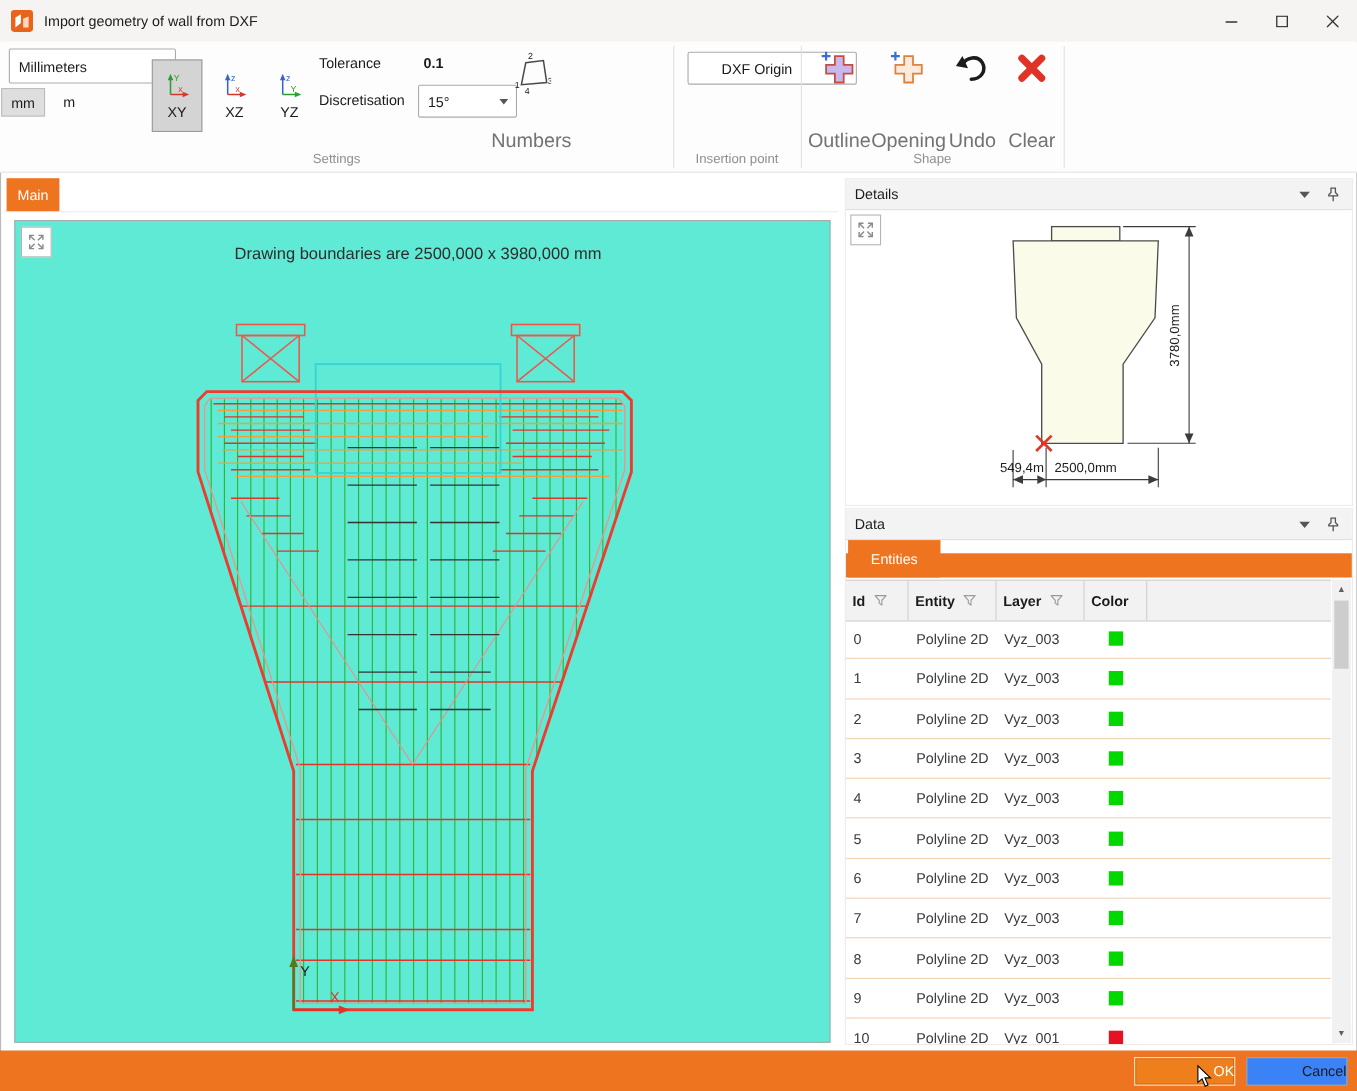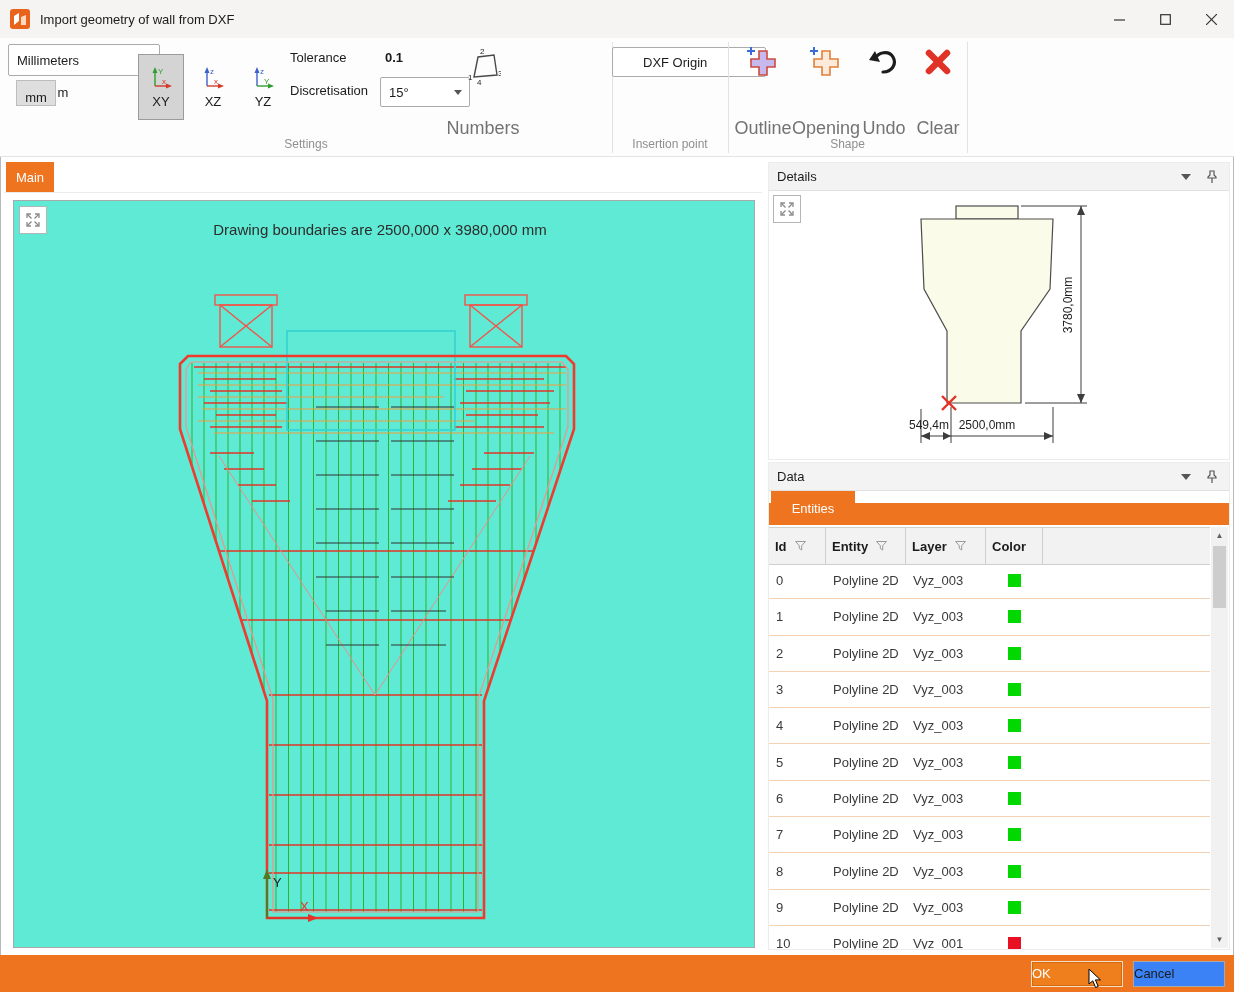--- a/index.html
+++ b/index.html
@@ -72,21 +72,21 @@
   .scrollbar{position:absolute;top:64px;right:1px;width:17px;bottom:1px;background:#f1f1f1;}
   .sb-btn{position:absolute;left:0;width:17px;height:17px;display:flex;align-items:center;justify-content:center;
           font-size:8px;color:#606060;background:#f1f1f1;}
   .sb-up{top:0;}
   .sb-down{bottom:0;}
   .sb-thumb{position:absolute;left:2px;right:2px;top:19px;height:62px;background:#cdcdcd;}
 
   
   .footer{position:absolute;left:0;top:955px;width:100%;height:37px;background:#ee7420;display:flex;
           align-items:center;justify-content:flex-end;gap:10px;padding-right:9px;box-sizing:border-box;}
-  .btn{width:92px;height:26px;display:flex;align-items:center;justify-content:flex-start;font-size:13px;box-sizing:border-box;}
+  .btn{width:92px;height:26px;display:flex;align-items:center;justify-content:flex-end;font-size:13px;box-sizing:border-box;}
   .btn-ok{background:#ef7f1d;border:1px solid #f6ddc3;color:#fff;box-shadow:inset 0 0 0 1px #d1690f;}
   .btn-cancel{background:#3b82f6;border:1px solid #a8a8a8;color:#1b1b1b;}
   .cursor{position:absolute;left:1088px;top:968px;z-index:9;}
 </style>
 </head>
 <body>
 
 <div class="titlebar">
   <div class="app-icon">
     <svg width="14" height="14" viewBox="0 0 14 14" style="position:absolute;left:3px;top:3px;">
@@ -115,21 +115,21 @@
         </svg>
     </div>
   </div>
 </div>
 
 <div class="toolbar">
 
   <div class="combo abs" style="left:8px;top:6px;width:122px;height:30px;">
     <span>Millimeters</span>
   </div>
-  <div class="unit-btn pressed" style="left:16px;top:42px;width:38px;align-items:flex-end;">
+  <div class="unit-btn pressed" style="left:1px;top:42px;width:38px;">
     <span>mm</span>
   </div>
   <div class="unit-btn" style="left:50px;top:42px;width:26px;">
     <span>m</span>
   </div>
 
   <div class="plane-btn selected" style="left:138px;top:16px;">
     <svg width="24" height="26" viewBox="0 0 24 26">
       <line x1="6" y1="21" x2="6" y2="6" stroke="#2e9e2e" stroke-width="1.4"></line>
         <polygon points="6,2 3.5,8 8.5,8" fill="#2e9e2e"></polygon>
@@ -177,21 +177,21 @@
       <text x="3" y="35" font-size="8" fill="#222">1</text>
       <text x="12" y="40" font-size="8" fill="#222">4</text>
       <text x="33" y="31" font-size="8" fill="#222">3</text>
     </svg>
     <span class="lbl">Numbers</span>
   </div>
 
 
   <div class="vsep" style="left:612px;"></div>
 
-  <div class="combo abs" style="left:612px;top:9px;width:102px;height:28px;padding-left:30px;">
+  <div class="combo abs" style="left:625px;top:9px;width:102px;height:28px;padding-left:30px;">
     <span>DXF Origin</span>
   </div>
 
   <div class="vsep" style="left:728px;"></div>
 
   <div class="tbtn" style="left:796px;top:5px;width:60px;height:94px;">
     <svg width="34" height="36" viewBox="0 0 34 36">
       <path d="M13 6 h8 v8 h8 v8 h-8 v8 h-8 v-8 h-8 v-8 h8 z" fill="#fdeadb" stroke="#e0803a" stroke-width="1.6"></path>
       <g stroke="#3a6bd6" stroke-width="2">
           <line x1="5" y1="2" x2="5" y2="10"></line>

